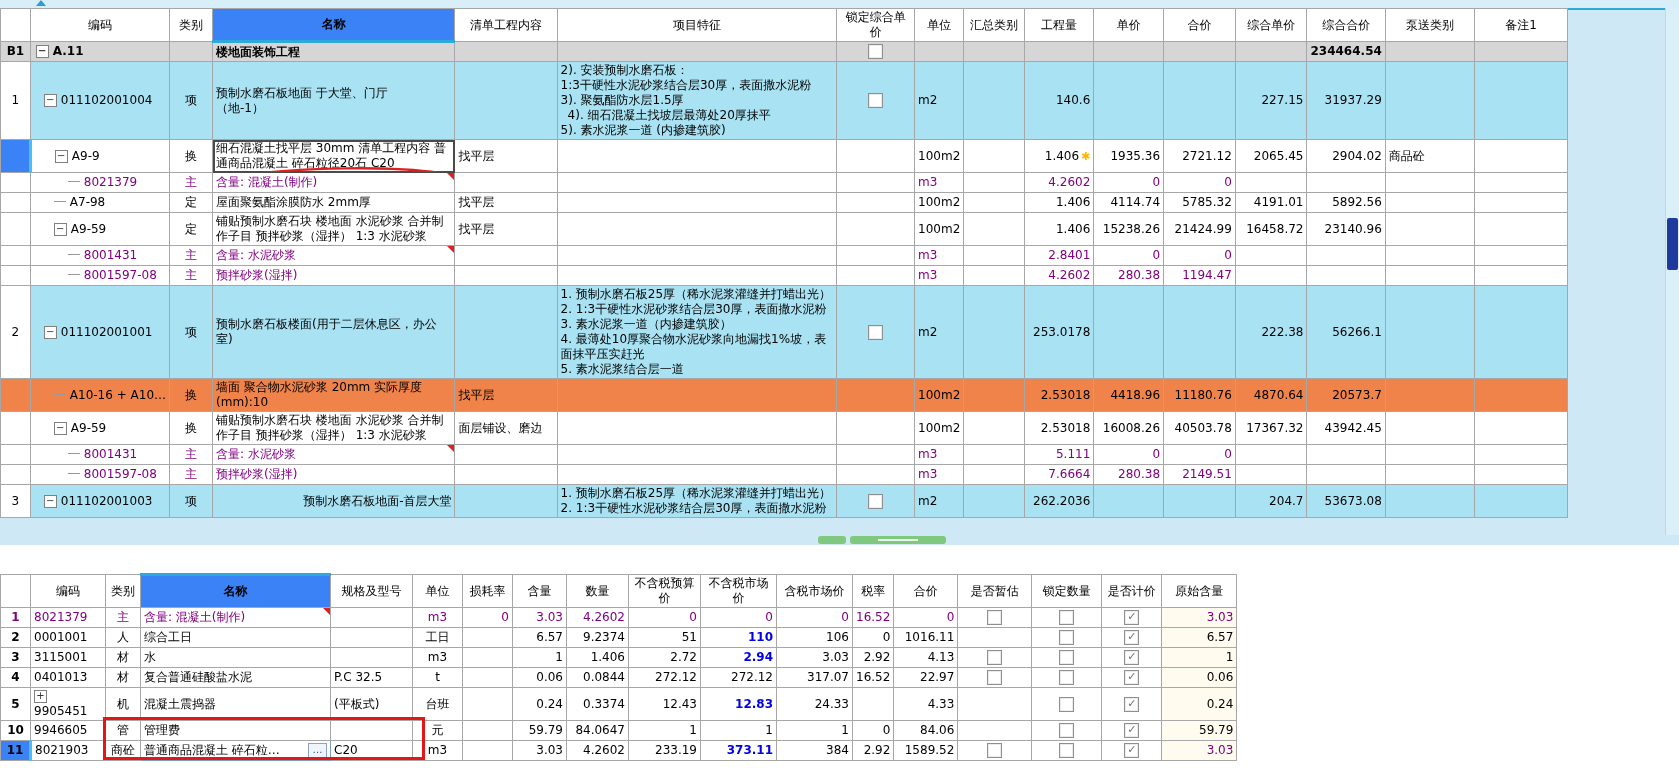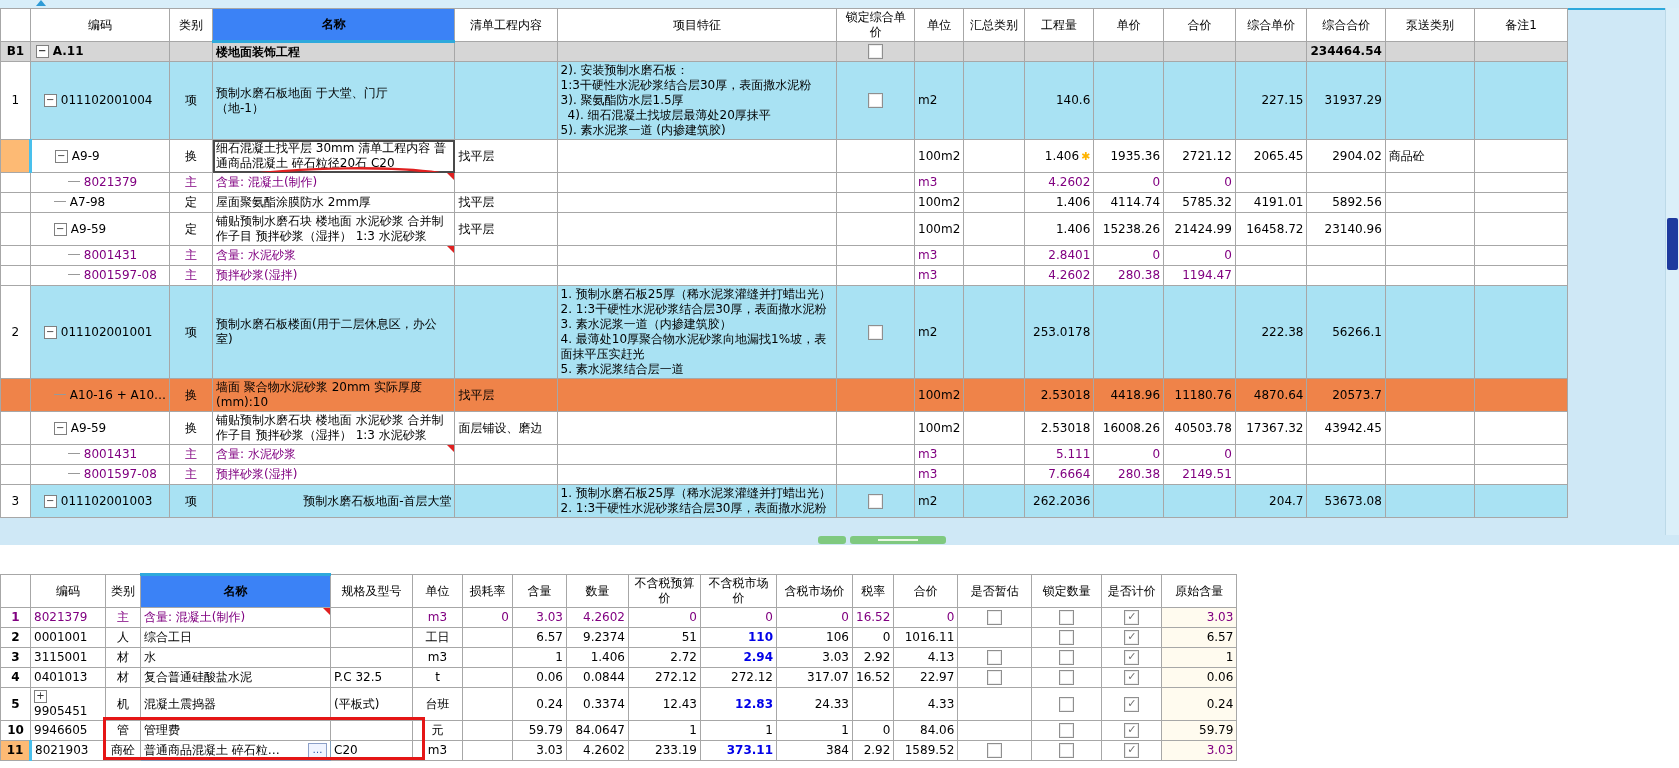--- a/index.html
+++ b/index.html
@@ -23,21 +23,21 @@
                     font-weight:normal;vertical-align:middle;line-height:15px;}
   .grid th{height:22px;text-align:center;background:#fff;}
   #bot-grid th{height:25px;}
   th.hl{background:#3b82f6;font-weight:bold;}
   th.hl-top{border-bottom:3px solid #2EA9DC;}
   th.hl-bot{border-top:3px solid #2EA9DC;}
 
   td.r{text-align:right;}
   td.c{text-align:center;}
   td.rn{background:#fff;text-align:center;}
-  td.selrn{background:#fdba74;border-right:3px solid #49C0EC;}
+  td.selrn{background:#3b82f6;border-right:3px solid #49C0EC;}
 
   tr.group td{background:#D6D6D6;font-weight:bold;}
   tr.item td{background:#A9E2F3;}
   tr.orange td{background:#EF8349;}
   tr.group td.rn{background:#D6D6D6;}
   tr.item td.rn{background:#fff;}
   tr.main{color:#800080;}
   tr.purple{color:#800080;}
   tr.group{height:18px;}
   #top-grid tbody tr{height:20px;}

